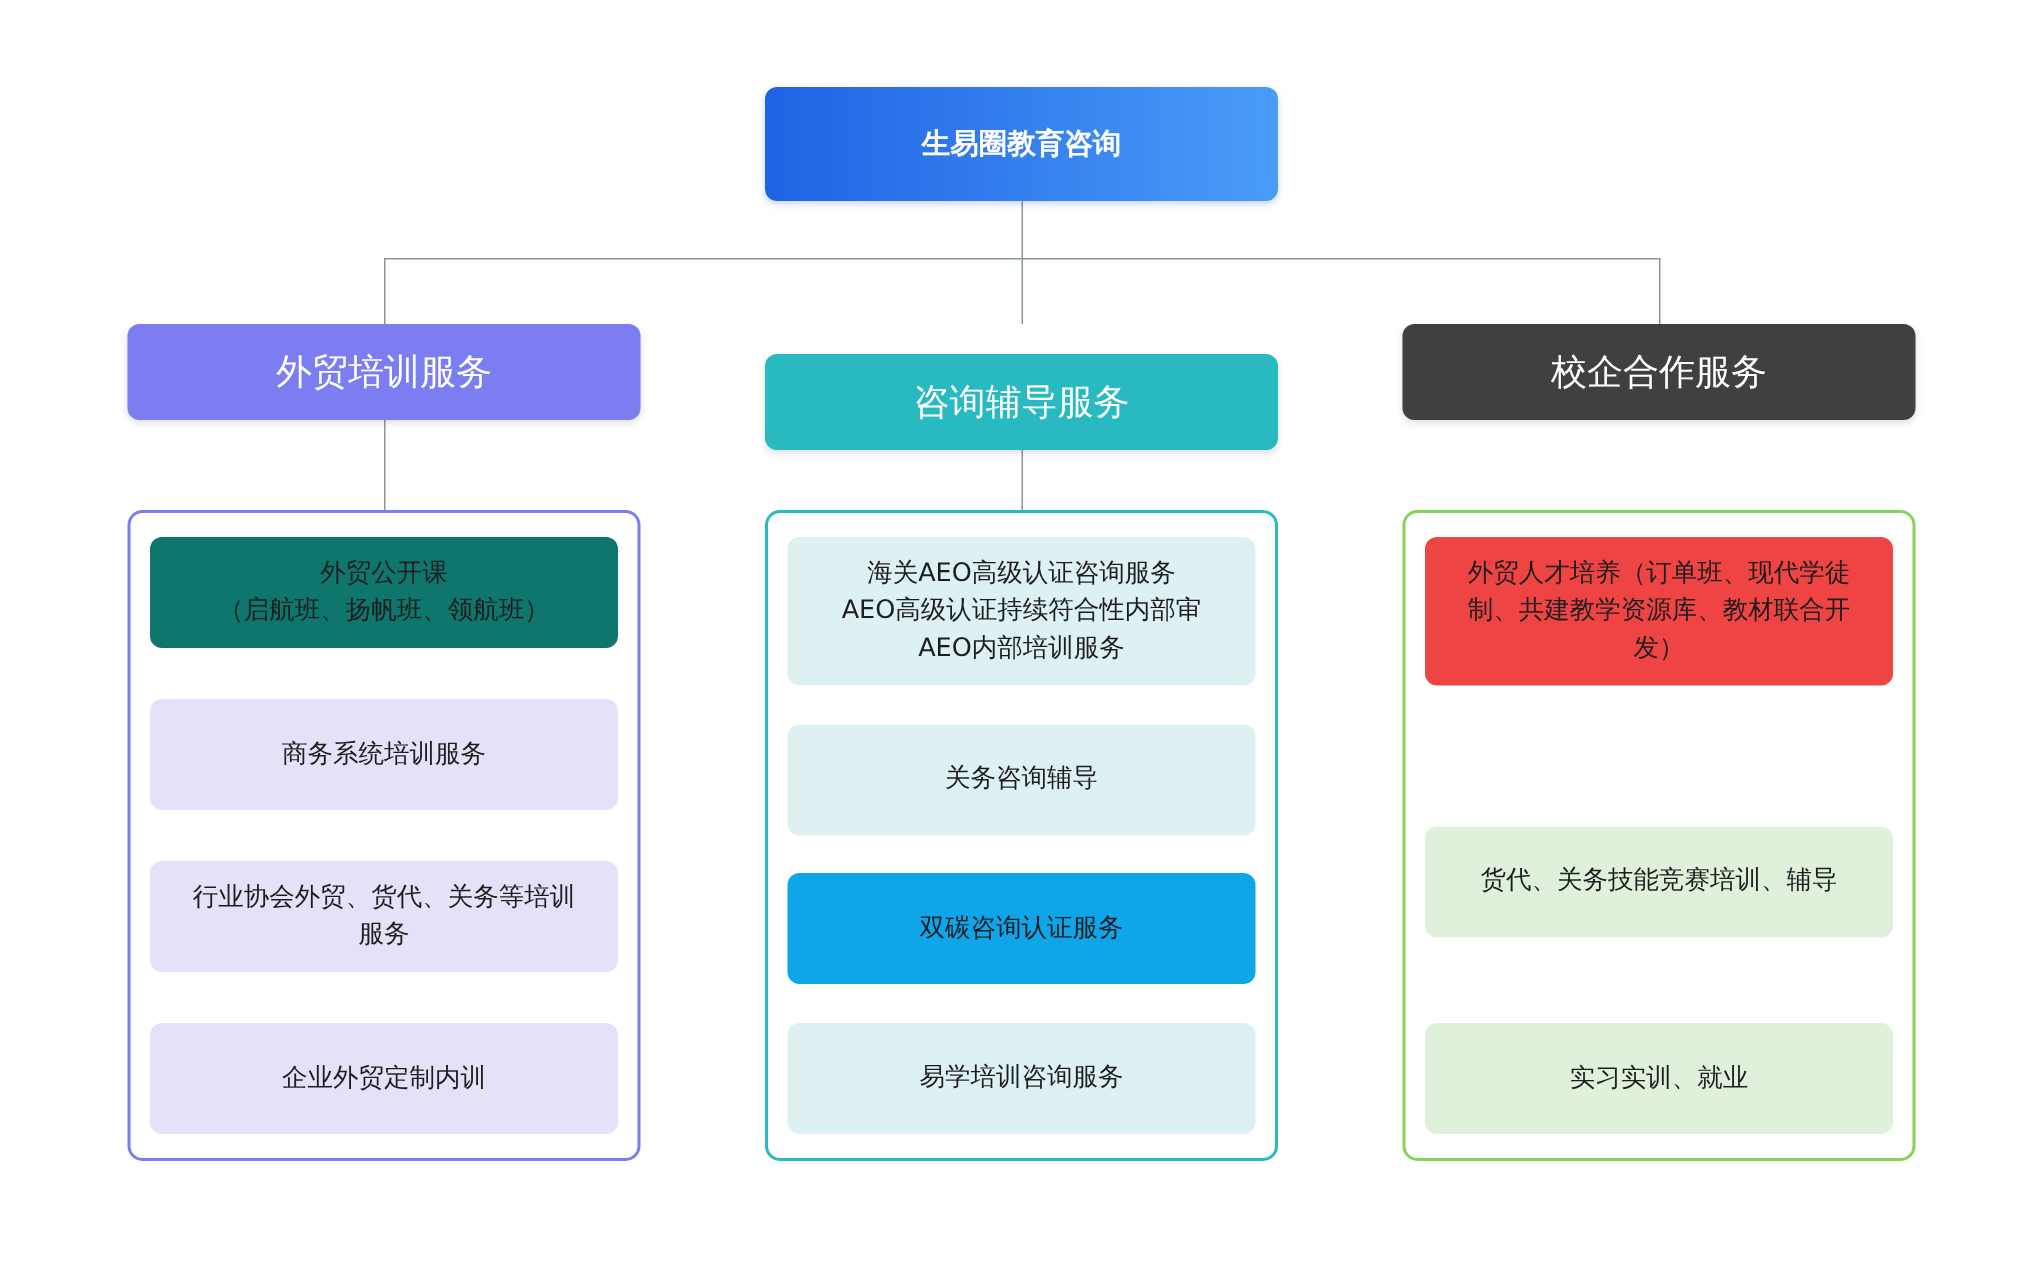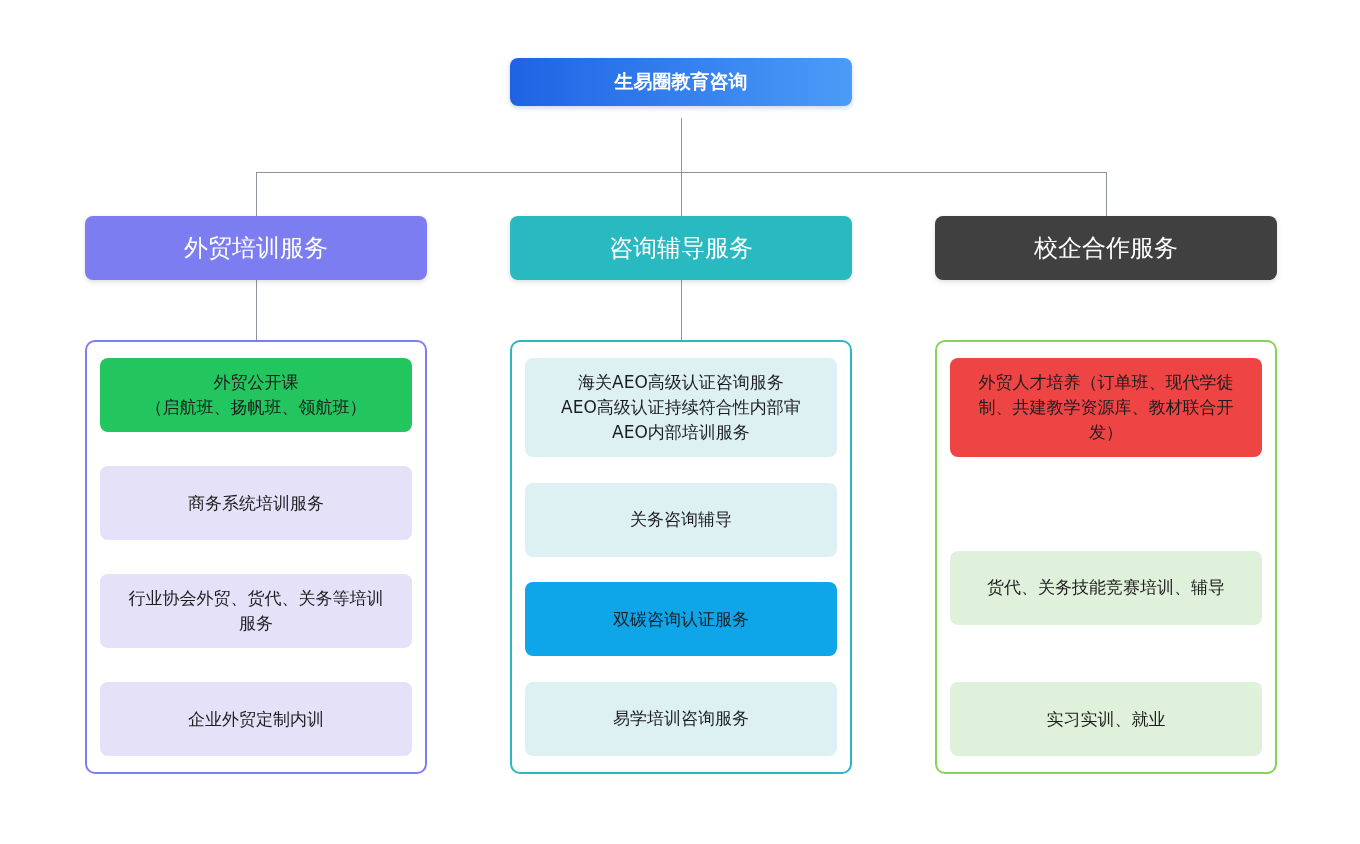--- a/index.html
+++ b/index.html
@@ -28,21 +28,21 @@
   .drop-0      { left: 256px;  top: 172px; height: 44px; }
   .drop-1      { left: 681px;  top: 172px; height: 44px; }
   .drop-2      { left: 1106px; top: 172px; height: 44px; }
   .stem-b0     { left: 256px;  top: 280px; height: 60px; }
   .stem-b1     { left: 681px;  top: 280px; height: 60px; }
 
   
   .root-node {
     position: absolute;
     left: 510px; top: 58px;
-    width: 342px; height: 48px;
+    width: 342px; height: 76px;
     border-radius: 8px;
     display: flex; align-items: center; justify-content: center;
     color: #ffffff;
     font-size: 19px;
     font-weight: bold;
     box-shadow: 0 2px 5px rgba(30, 90, 200, 0.25);
   }
 
   
   .branch-header {
@@ -50,21 +50,21 @@
     top: 216px;
     width: 342px; height: 64px;
     border-radius: 8px;
     display: flex; align-items: center; justify-content: center;
     color: #ffffff;
     font-size: 24px;
     font-weight: normal;
     box-shadow: 0 2px 5px rgba(60, 70, 90, 0.18);
   }
   .bh0 { left: 85px; }
-  .bh1 { left: 510px; }
+  .bh1 { left: 510px; margin-top: 20px; }
   .bh2 { left: 935px; }
 
   
   .branch-container {
     position: absolute;
     top: 340px;
     width: 342px; height: 434px;
     box-sizing: border-box;
     background: #ffffff;
     border: 2px solid #cccccc;
@@ -115,21 +115,21 @@
     <span>外贸培训服务</span>
   </div>
   <div class="branch-header bh1" style="background: rgb(41, 185, 192);">
     <span>咨询辅导服务</span>
   </div>
   <div class="branch-header bh2" style="background: #404040;">
     <span>校企合作服务</span>
   </div>
 
   <div class="branch-container bc0" style="border-color: rgb(123, 125, 241);">
-    <div class="item" style="background: #22c55e;">外贸公开课
+    <div class="item" style="background: #0f766e;">外贸公开课
 （启航班、扬帆班、领航班）</div>
     <div class="item" style="background: rgb(228, 225, 248);">商务系统培训服务</div>
     <div class="item" style="background: rgb(228, 225, 248);">行业协会外贸、货代、关务等培训服务</div>
     <div class="item" style="background: rgb(228, 225, 248);">企业外贸定制内训</div>
   </div>
 
   <div class="branch-container bc1" style="border-color: rgb(42, 185, 192);">
     <div class="item" style="background: rgb(221, 241, 243);">海关AEO高级认证咨询服务
 AEO高级认证持续符合性内部审
 AEO内部培训服务</div>

